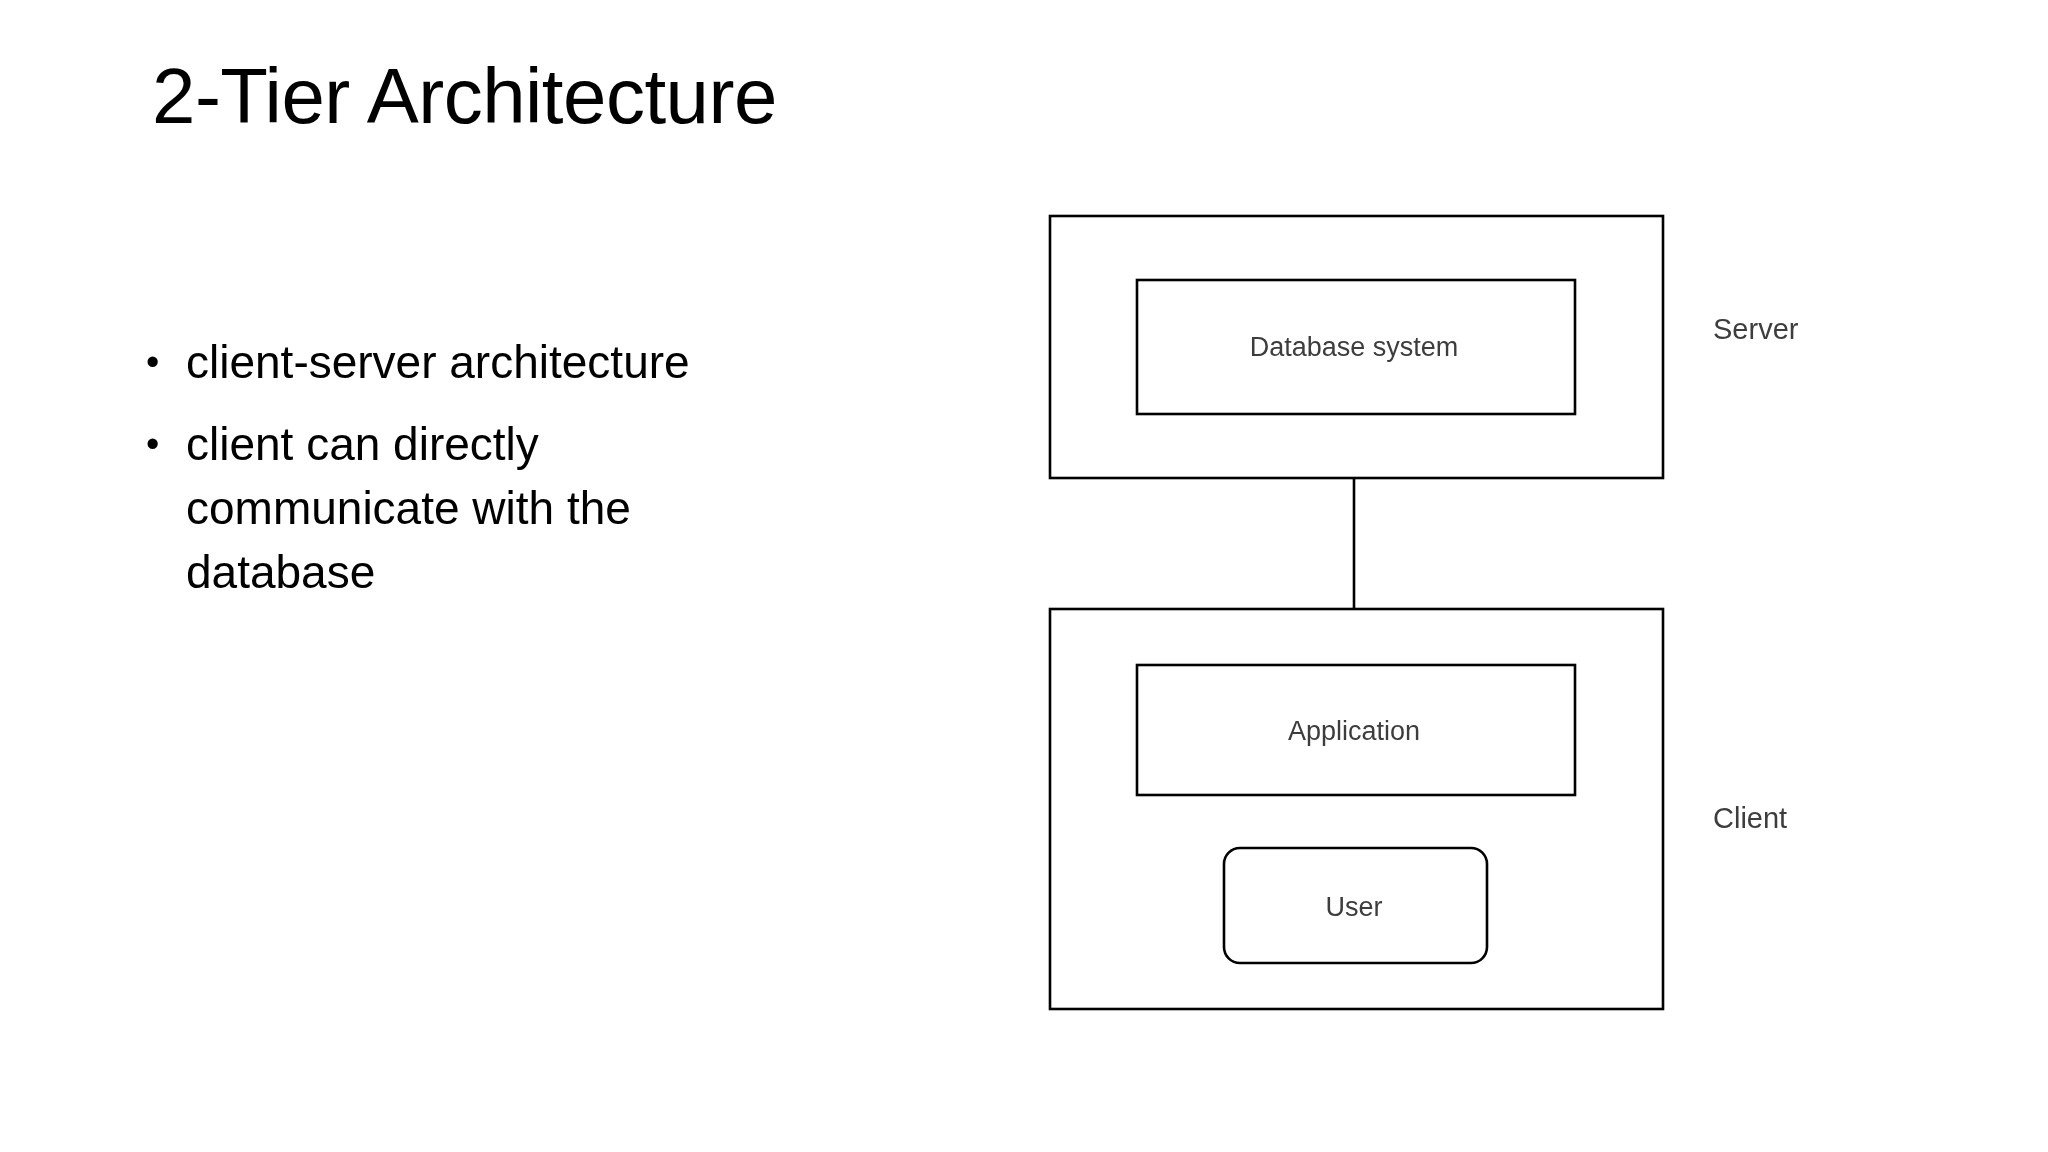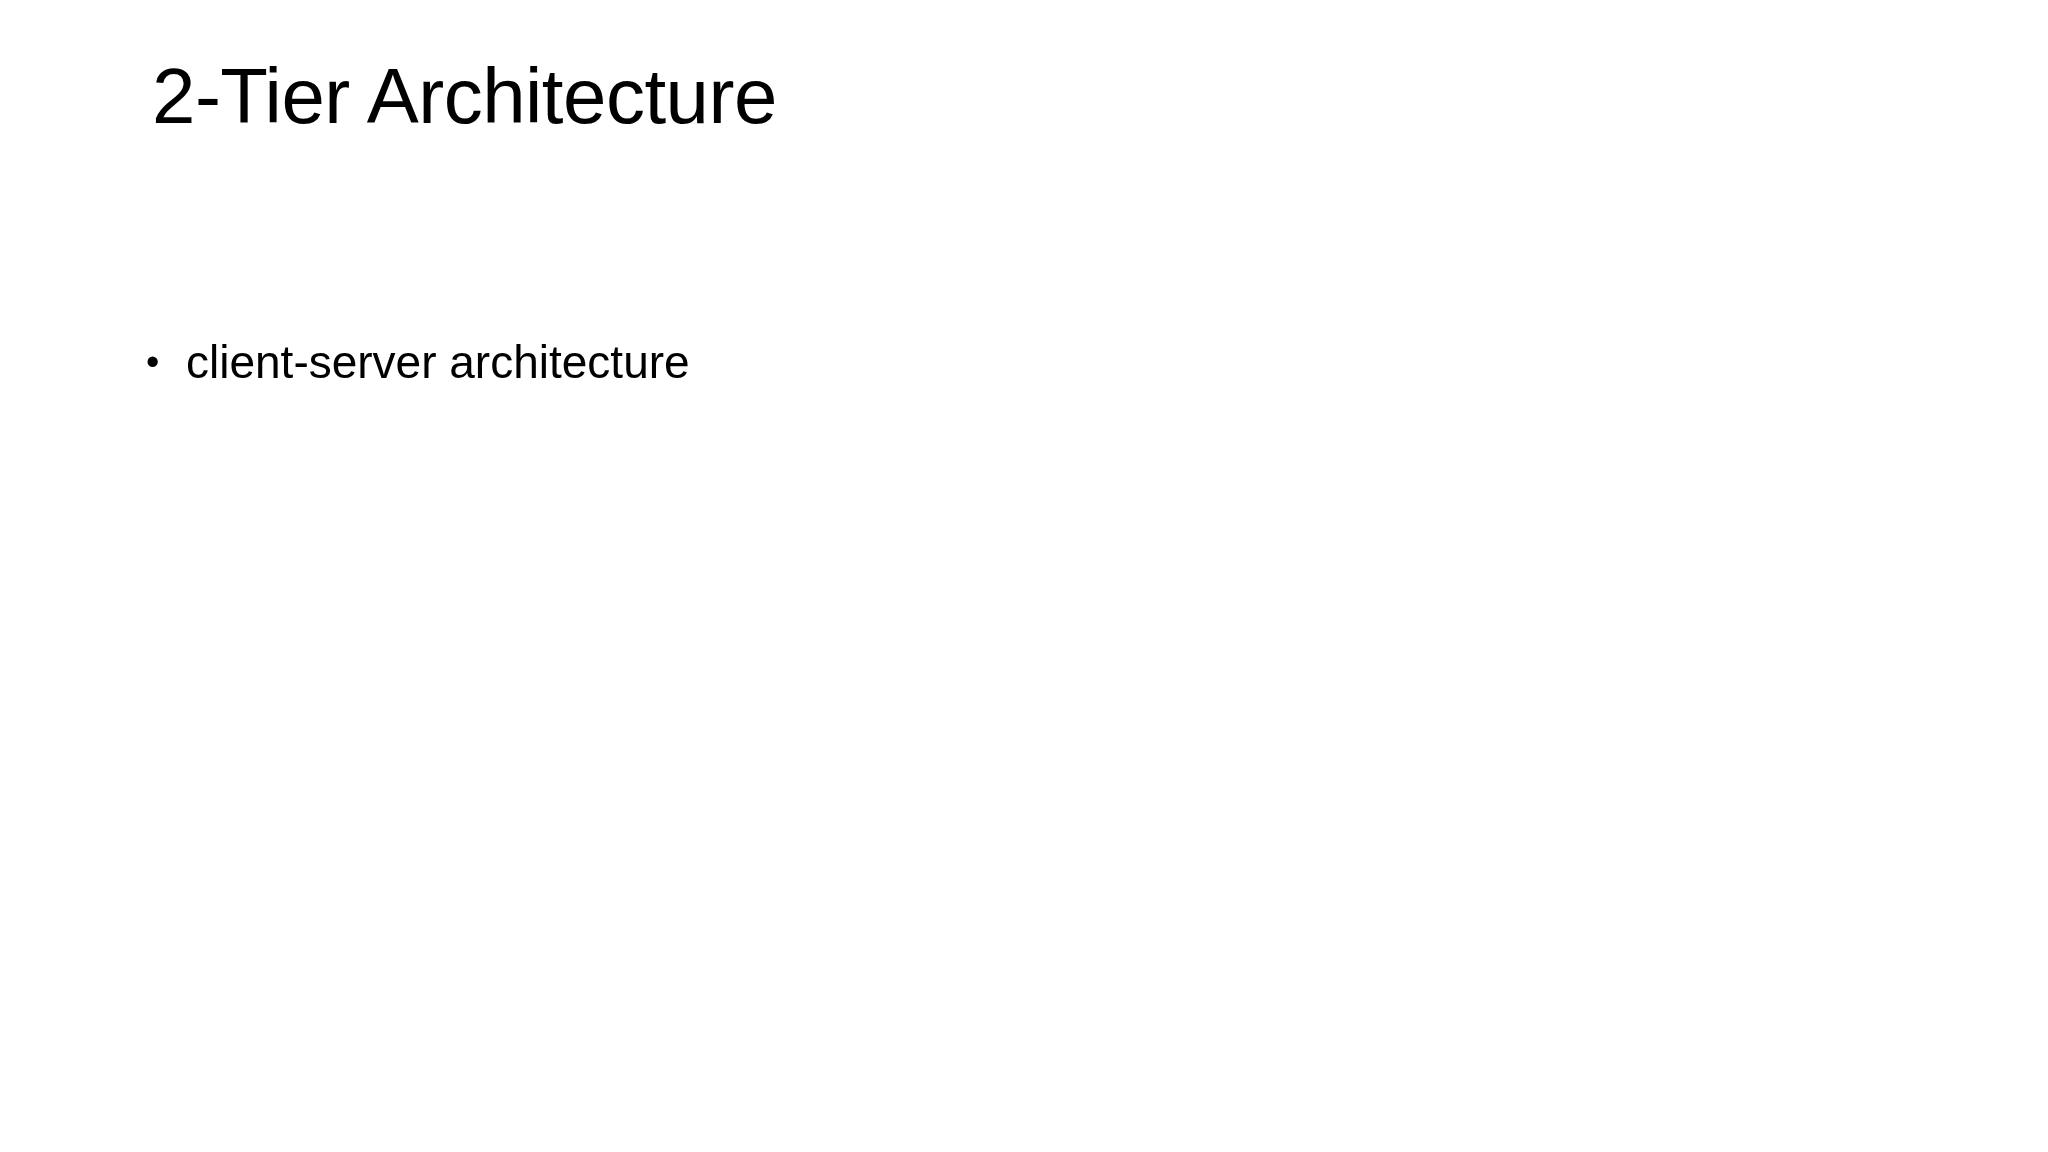--- a/index.html
+++ b/index.html
@@ -100,16 +100,43 @@
 </style>
 </head>
 <body>
 
 <div class="slide">
 
   <div class="slide-title">2-Tier Architecture</div>
 
   <ul class="body-list">
     <li class="bullet-item">client-server architecture</li>
+    <li class="bullet-item">client can directly communicate with the database</li>
   </ul>
 
+  <div class="diagram">
+    <svg width="980" height="860" viewBox="0 0 980 860" xmlns="http://www.w3.org/2000/svg">
+
+      <line class="dg-line" x1="324" y1="224" x2="324" y2="475"></line>
+
+      <line class="dg-line" x1="324" y1="605" x2="324" y2="658"></line>
+
+      <rect class="dg-box" x="20" y="26" width="613" height="262"></rect>
+
+      <rect class="dg-box-inner" x="107" y="90" width="438" height="134"></rect>
+      <text class="dg-label" x="324" y="166" text-anchor="middle">Database system</text>
+
+      <text class="dg-side-label" x="683" y="149" text-anchor="start">Server</text>
+
+      <rect class="dg-box" x="20" y="419" width="613" height="400"></rect>
+
+      <rect class="dg-box-inner" x="107" y="475" width="438" height="130"></rect>
+      <text class="dg-label" x="324" y="550" text-anchor="middle">Application</text>
+
+      <rect class="dg-box-inner" x="194" y="658" width="263" height="115" rx="16" ry="16"></rect>
+      <text class="dg-label" x="324" y="726" text-anchor="middle">User</text>
+
+      <text class="dg-side-label" x="683" y="638" text-anchor="start">Client</text>
+
+    </svg>
+  </div>
 
 </div>
 
 </body></html>

